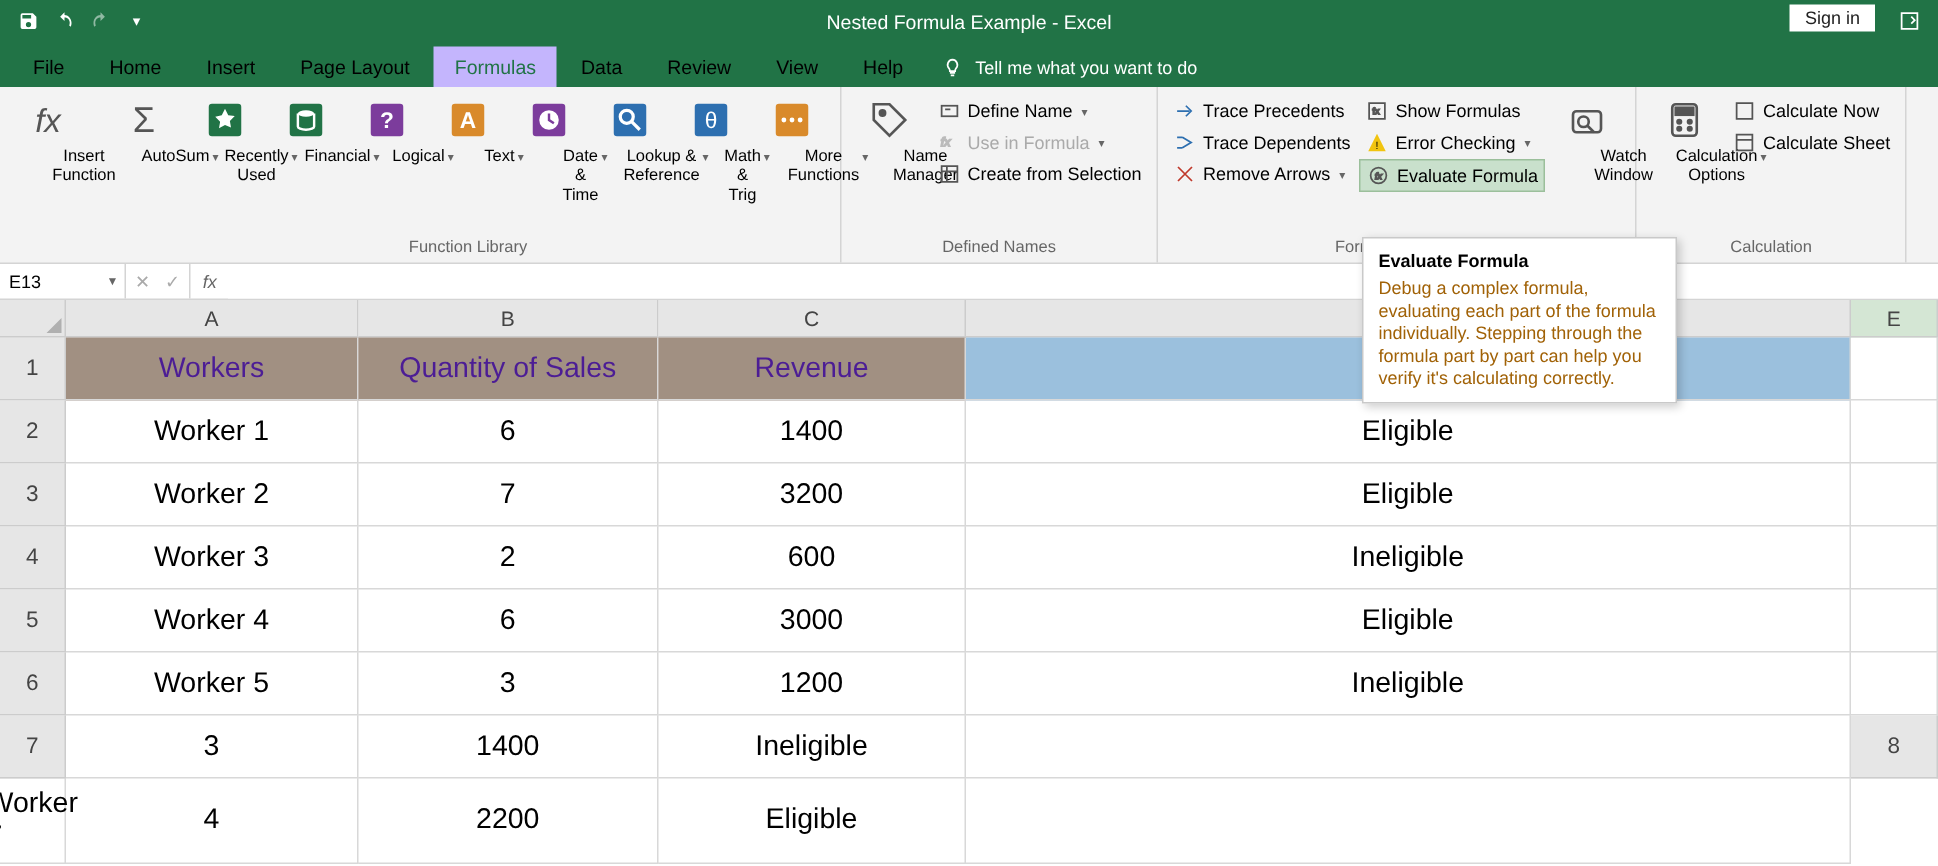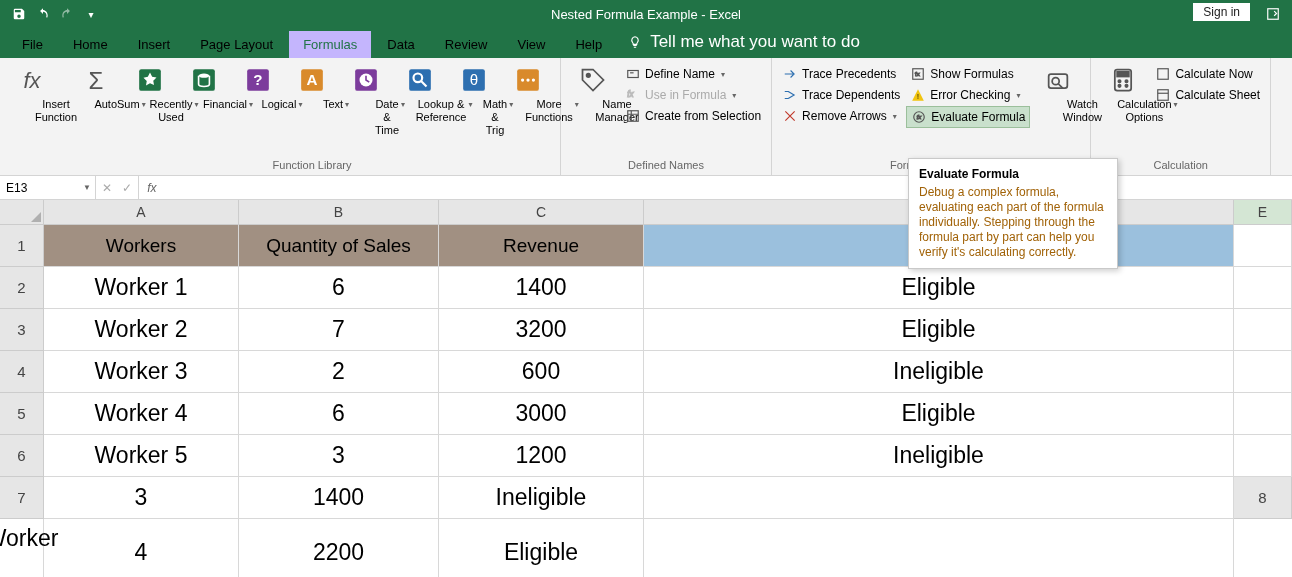--- a/index.html
+++ b/index.html
@@ -12,55 +12,55 @@
 .qat-btn svg { fill: #fff; }
 .title-center { position: absolute; left: 50%; transform: translateX(-50%); font-size: 13px; }
 .title-right { margin-left: auto; display: flex; align-items: flex-start; gap: 12px; padding-right: 8px; padding-left: 12px; }
 .signin-btn { background: #fff; color: #222; padding: 2px 10px; font-size: 12px; border: none; }
 .win-btn { width: 22px; height: 22px; display:flex; align-items:center; justify-content:center; }
 
 
 .tabs { background: #217346; height: 30px; display: flex; align-items: flex-end; padding-left: 8px; gap: 2px; }
 .tab { padding: 6px 14px; color: #000000; font-size: 13px; cursor: pointer; }
 .tab.active { background: #c4b5fd; color: #217346; }
-.tellme { display: flex; align-items: center; color: #fff; padding: 6px 10px; gap: 8px; font-size: 17px; }
+.tellme { display: flex; align-items: center; color: #fff; padding: 6px 10px; gap: 8px; font-size: 12px; }
 .tellme svg { width: 14px; height: 14px; }
 
 
 .ribbon { background: #f3f3f3; border-bottom: 1px solid #d4d4d4; height: 118px; display: flex; }
 .rgroup { border-right: 1px solid #d4d4d4; display: flex; flex-direction: column; padding: 2px 6px 0; }
 .rgroup-body { flex: 1; display: flex; align-items: flex-start; gap: 2px; }
 .rgroup-label { text-align: center; font-size: 11px; color: #666; padding: 2px 0 4px; }
 .rbtn-lg { display: flex; flex-direction: column; align-items: center; width: 52px; padding: 4px 2px; cursor: pointer; text-align: center; font-size: 11px; line-height: 13px; }
 .rbtn-lg .ico { width: 32px; height: 32px; display:flex; align-items:center; justify-content:center; margin-bottom: 2px; }
 .rbtn-lg .lbl { min-height: 28px; display: flex; align-items: flex-start; justify-content: center; margin-left: 48px; }
 .rbtn-sm-stack { display: flex; flex-direction: column; gap: 1px; }
 .rbtn-sm { display: flex; align-items: center; gap: 4px; padding: 2px 4px; font-size: 12px; cursor: pointer; white-space: nowrap; }
 .rbtn-sm.hi { background: #c9e0cc; border: 1px solid #9bbf9b; }
 .rbtn-sm.disabled { color: #aaa; }
 .ico-sm { width: 16px; height: 16px; display:flex; align-items:center; justify-content:center; }
 .dd { font-size: 8px; color: #666; margin-left: 2px; }
 
 
 .fbar { height: 24px; border-bottom: 1px solid #d4d4d4; display: flex; align-items: stretch; background: #fff; }
-.namebox { width: 96px; border-right: 1px solid #d4d4d4; display: flex; align-items: center; padding: 0 6px; font-size: 12px; position: relative; }
+.namebox { width: 84px; border-right: 1px solid #d4d4d4; display: flex; align-items: center; padding: 0 6px; font-size: 12px; position: relative; }
 .namebox .ddarr { position: absolute; right: 4px; font-size: 8px; color: #666; }
 .fbar-btns { display: flex; align-items: center; border-right: 1px solid #d4d4d4; padding: 0 6px; gap: 10px; color: #aaa; }
 .fx { font-style: italic; color: #666; padding: 0 8px; display:flex; align-items:center; }
 .finput { flex: 1; border: none; outline: none; padding: 0 4px; font-size: 12px; }
 
 
 .sheet { display: grid; grid-template-columns: 44px 195px 200px 205px 590px 58px; }
 .colhdr { background: #e6e6e6; border-right: 1px solid #ccc; border-bottom: 1px solid #ccc; text-align: center; font-size: 14px; padding: 4px 0; color: #444; }
 .colhdr.sel { background: #d4e6d4; }
 .corner { background: #e6e6e6; border-right: 1px solid #ccc; border-bottom: 1px solid #ccc; position: relative; }
 .corner::after { content:''; position:absolute; right:2px; bottom:2px; width:0; height:0; border-left:10px solid transparent; border-bottom:10px solid #b0b0b0; }
 .rowhdr { background: #e6e6e6; border-right: 1px solid #ccc; border-bottom: 1px solid #ccc; text-align: center; font-size: 15px; color: #444; display:flex; align-items:center; justify-content:center; }
-.cell { border-right: 1px solid #d8d8d8; border-bottom: 1px solid #d8d8d8; display: flex; align-items: center; justify-content: center; font-size: 23px; padding: 6px 4px; min-height: 42px; }
-.hdrcell { background: #a19082; color: #000000; font-size: 19px; }
+.cell { border-right: 1px solid #d8d8d8; border-bottom: 1px solid #d8d8d8; display: flex; align-items: center; justify-content: center; font-size: 19px; padding: 6px 4px; min-height: 42px; }
+.hdrcell { background: #a19082; color: #4c1d95; font-size: 19px; }
 .hdrcell.sel { background: #9bc0dd; }
 
 
 .tooltip { position: absolute; left: 908px; top: 158px; width: 210px; background: #fff; border: 1px solid #c9c9c9; box-shadow: 2px 2px 6px rgba(0,0,0,0.2); padding: 8px 10px; font-size: 12px; z-index: 100; }
 .tooltip-title { font-weight: bold; margin-bottom: 4px; }
 .tooltip-body { color: #a16207; line-height: 15px; }
 
 svg { display: block; }
 </style>
 </head>

